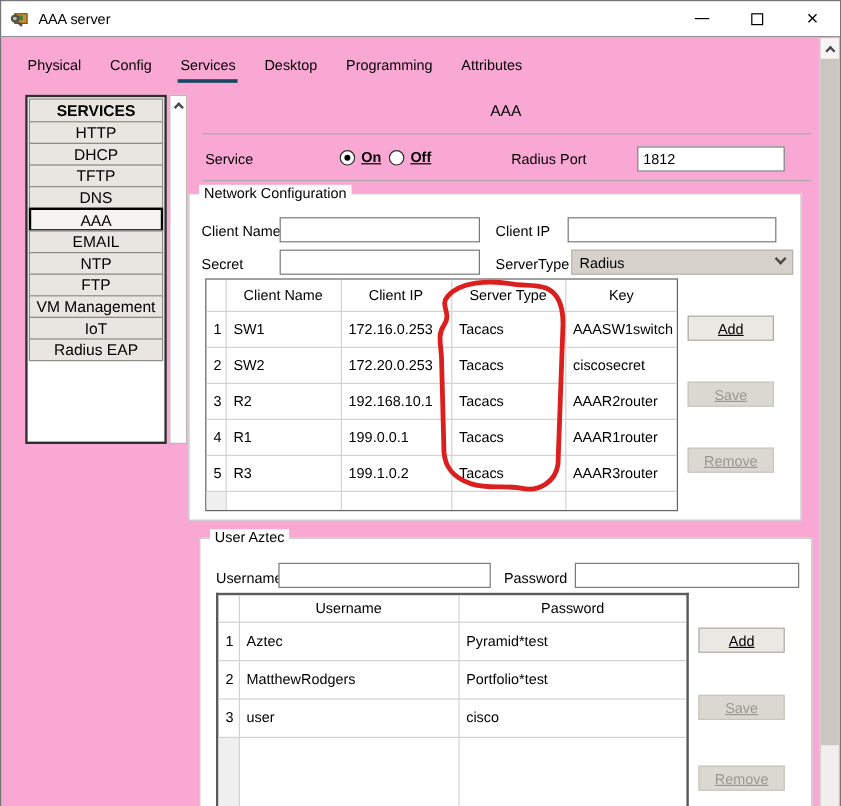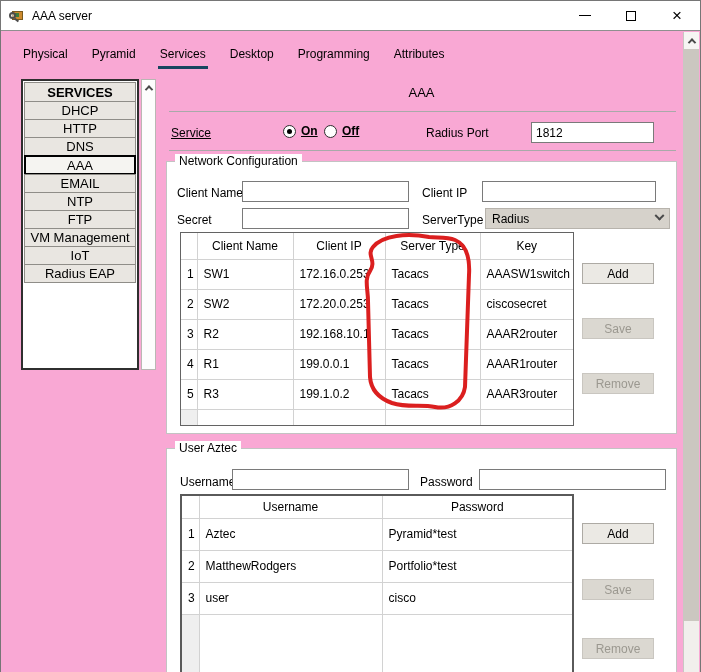--- a/index.html
+++ b/index.html
@@ -61,21 +61,21 @@
   table.grid td, table.grid th { border:1px solid #d2d2d2; font-weight:normal; font-size:12px; padding:0 6px; overflow:hidden; white-space:nowrap; }
   table.grid tr > *:first-child { border-left:none; }
   table.grid tr > *:last-child { border-right:none; }
   table.grid tr:first-child > * { border-top:none; }
   table.grid tr:last-child > * { border-bottom:none; }
   table.grid th { text-align:center; }
   td.numcell { text-align:center; padding:0 2px; }
   td.fillnum { background:#efefef; }
   
   .btn { position:absolute; width:72px; height:21px; background:#ebe9e4; border:1px solid #adaaa4;
-         display:flex; align-items:center; justify-content:center; font-size:12px; }
+         display:flex; align-items:center; justify-content:center; font-size:12px;text-decoration:underline; }
   .btn.disabled { background:#dbd8d1; border-color:#c9c6c0; color:#9b9890; }
   
   .combo { position:absolute; background:#d6d2cb; border:1px solid #b7b3ac; height:21px; display:flex; align-items:center; padding:0 6px; }
   .combo .chev { margin-left:auto; width:7px; height:7px; border-right:2px solid #4a4a4a; border-bottom:2px solid #4a4a4a; transform:rotate(45deg) translate(-2px,-2px); }
   
   .annot { position:absolute; left:354px; top:226px; width:132px; height:196px; pointer-events:none; z-index:6; }
 </style>
 </head>
 <body>
 
@@ -97,72 +97,73 @@
           <span class="glyph-max"></span>
         </div>
       <div class="win-btn">
           <span class="glyph-close">×</span>
         </div>
     </div>
   </div>
 
   <div class="tabbar">
     <span class="tab">Physical</span>
-    <span class="tab">Pyramid</span>
+    <span class="tab">Config</span>
     <span class="tab active">Services</span>
     <span class="tab">Desktop</span>
     <span class="tab">Programming</span>
     <span class="tab">Attributes</span>
   </div>
 
   <div class="vscroll">
     <div class="arrow-box">
         <span class="caret-up"></span>
       </div>
     <div class="thumb"></div>
   </div>
 
   <div class="sidebar">
     <div class="side-btn header">SERVICES</div>
+    <div class="side-btn">HTTP</div>
     <div class="side-btn">DHCP</div>
-    <div class="side-btn">HTTP</div>
+    <div class="side-btn">TFTP</div>
     <div class="side-btn">DNS</div>
     <div class="side-btn selected">AAA</div>
     <div class="side-btn">EMAIL</div>
     <div class="side-btn">NTP</div>
     <div class="side-btn">FTP</div>
     <div class="side-btn">VM Management</div>
     <div class="side-btn">IoT</div>
     <div class="side-btn">Radius EAP</div>
   </div>
   <div class="side-scroll">
     <div class="arrow-box">
         <span class="caret-up"></span>
       </div>
   </div>
 
   <div class="page-title">AAA</div>
   <div class="hrule" style="top:110px;"></div>
 
   <div class="svc-row">
-    <span class="lbl" style="position:absolute; left:0; top:3px;text-decoration:underline;">Service</span>
+    <span class="lbl" style="position:absolute; left:0; top:3px;">Service</span>
     <span class="radio checked" style="position:absolute; left:112px; top:1px;">
       <span class="circle"></span>
       <span class="rlbl">On</span>
     </span>
     <span class="radio" style="position:absolute; left:153px; top:1px;">
       <span class="circle"></span>
       <span class="rlbl">Off</span>
     </span>
     <span class="lbl" style="position:absolute; left:255px; top:3px;">Radius Port</span>
     <input class="txt" style="position: absolute; left: 360px; top: -1px; width: 123px;" value="1812">
   </div>
   <div class="hrule" style="top:149px;"></div>
 
-  <div class="group" style="left:165px; top:160px; width:511px; height:273px;">
+  <div class="group" style="left:156px; top:160px; width:511px; height:273px;">
     <span class="gtitle">Network Configuration</span>
     <span class="lbl" style="position:absolute; left:10px; top:24px;">Client Name</span>
     <input class="txt" style="position: absolute; left: 75px; top: 19px; width: 167px;" value="">
     <span class="lbl" style="position:absolute; left:255px; top:24px;">Client IP</span>
     <input class="txt" style="position: absolute; left: 315px; top: 19px; width: 174px;" value="">
     <span class="lbl" style="position:absolute; left:10px; top:51px;">Secret</span>
     <input class="txt" style="position: absolute; left: 75px; top: 46px; width: 167px;" value="">
     <span class="lbl" style="position:absolute; left:255px; top:51px;">ServerType</span>
     <div class="combo" style="left:318px; top:46px; width:185px;">
       <span>Radius</span>

